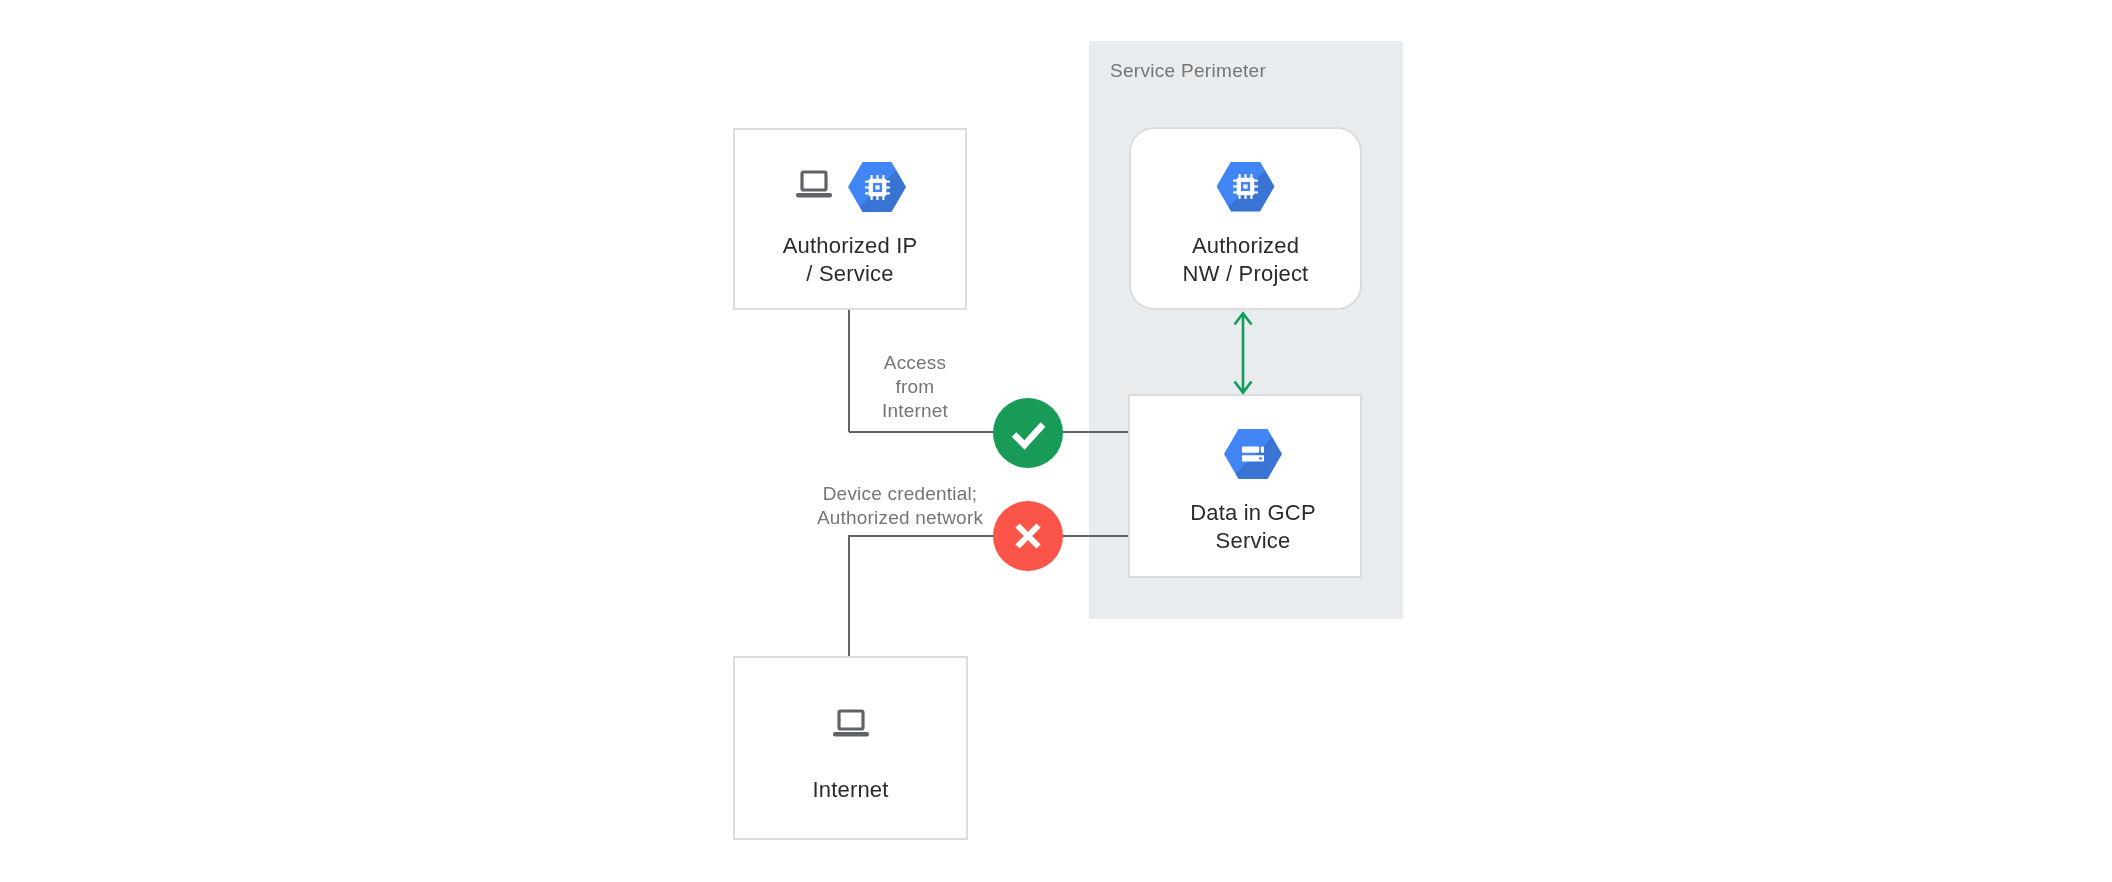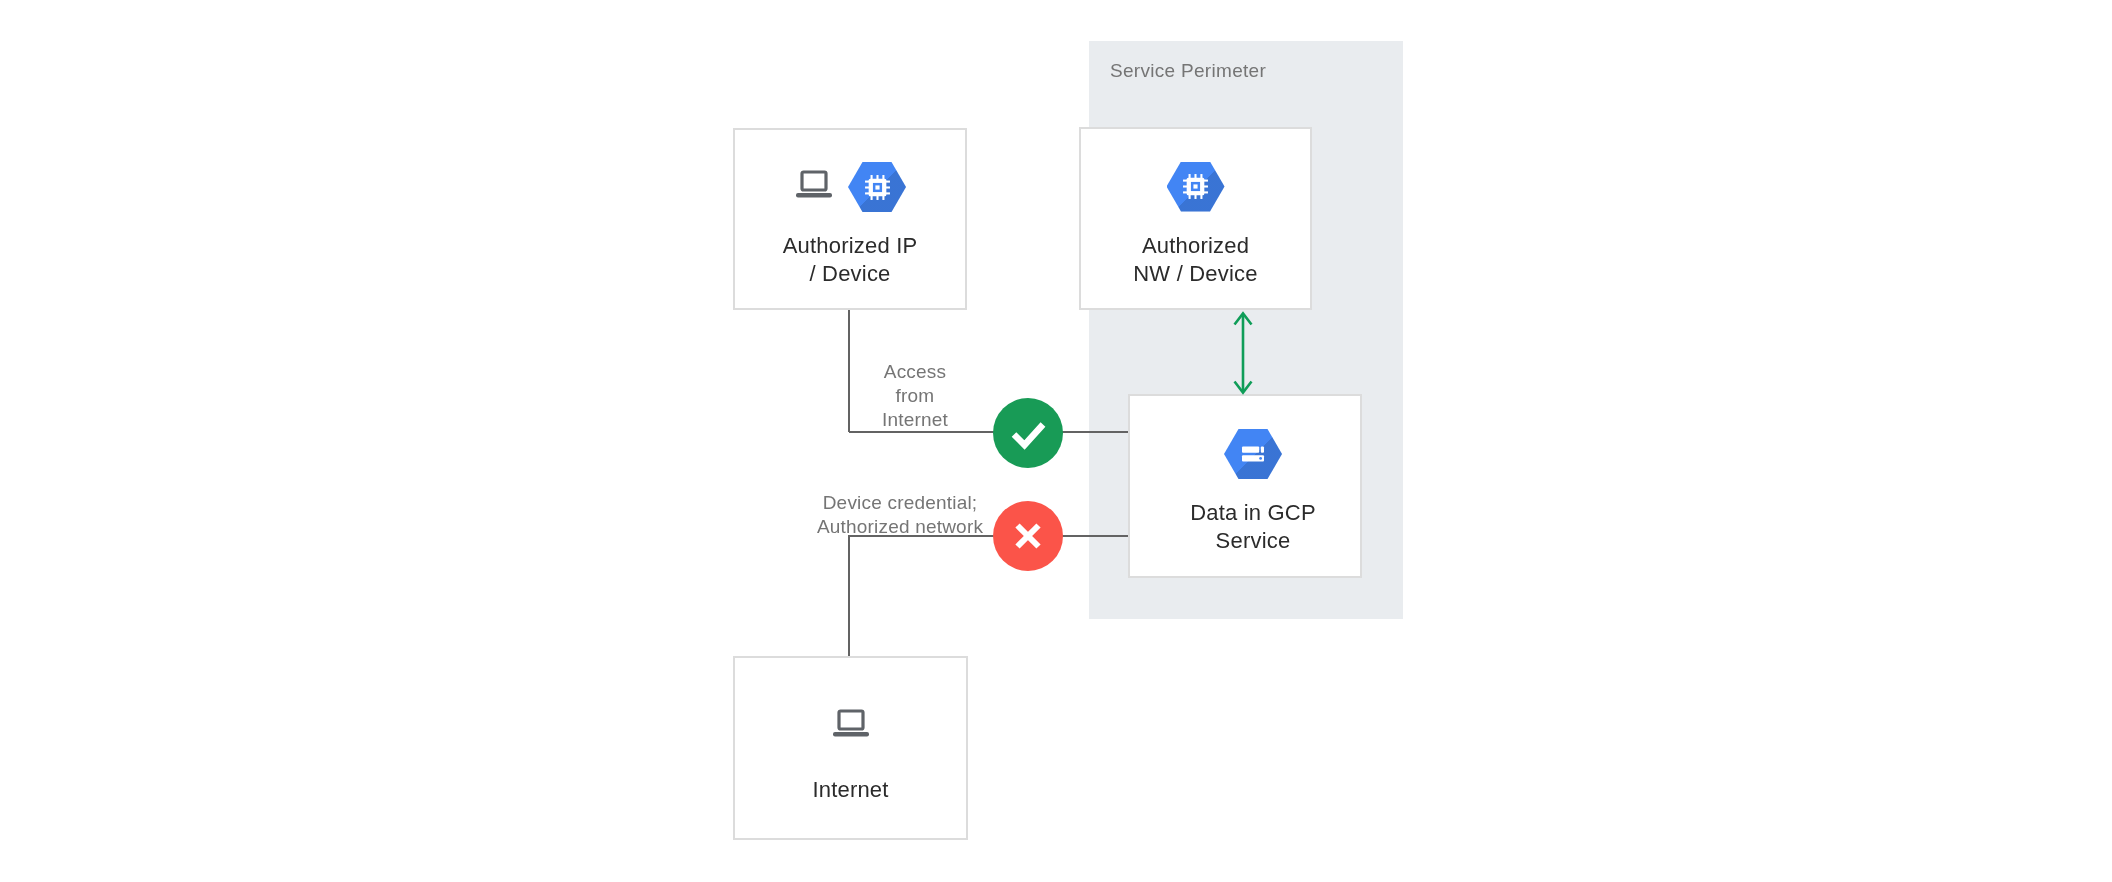--- a/index.html
+++ b/index.html
@@ -9,21 +9,21 @@
 
   
   .perimeter { position:absolute; left:1089px; top:41px; width:314px; height:578px; background:#E9ECEF; }
   .perimeter-label { position:absolute; left:21px; top:19px; font-size:19px; color:#757575; letter-spacing:0.3px; white-space:nowrap; }
 
   
   .node { position:absolute; background:#ffffff; border:2px solid #DCDCDC;
           display:flex; flex-direction:column; align-items:center; justify-content:center;
           gap:20px; padding-top:12px; }
   .node--auth-ip  { left:733px;  top:128px; width:234px; height:182px; }
-  .node--auth-nw  { left:1079px; top:127px; width:233px; height:183px; }
+  .node--auth-nw  { left:1129px; top:127px; width:233px; height:183px;border-radius:25px; }
   .node--data-gcp { left:1128px; top:394px; width:234px; height:184px;padding-left:16px; }
   .node--internet { left:733px;  top:656px; width:235px; height:184px; gap:32px; padding-top:16px; }
   .icon-row { display:flex; align-items:center; gap:14px; }
   .node-label { font-size:22px; line-height:28px; color:#2B2B2B; text-align:center; letter-spacing:0.2px; }
   .node-label span { display:block; }
 
   
   .hex { position:relative; width:58px; height:50px; background:#4285F4;
          clip-path:polygon(25% 0, 75% 0, 100% 50%, 75% 100%, 25% 100%, 0 50%);
          display:flex; align-items:center; justify-content:center; }
@@ -42,21 +42,21 @@
   .badge { position:absolute; width:70px; height:70px; border-radius:50%;
            display:flex; align-items:center; justify-content:center; z-index:5; }
   .badge--check { left:993px; top:398px; background:#189B56; }
   .badge--cross { left:993px; top:501px; background:#FB5449; }
 
   
   .arrow-v { position:absolute; left:1230px; top:310px; z-index:4; }
 
   
   .edge-label { position:absolute; font-size:19px; line-height:24px; color:#757575;
-                text-align:center; letter-spacing:0.2px;margin-top:9px; }
+                text-align:center; letter-spacing:0.2px; }
   .edge-label span { display:block; }
   .edge-label--access { left:845px; top:351px; width:140px; }
   .edge-label--valid  { left:780px; top:482px; width:240px; }
 </style>
 </head>
 <body>
 
 <div class="stage">
 
   <div class="perimeter">
@@ -94,21 +94,21 @@
               <rect x="21" y="17.7" width="4" height="2"></rect>
             <rect x="4.5" y="4.5" width="17" height="17" rx="1.5"></rect>
           </g>
           <rect x="8.6" y="8.6" width="8.8" height="8.8" fill="#4285F4"></rect>
           <rect x="11" y="11" width="4" height="4" fill="#ffffff"></rect>
         </svg>
       </span>
     </div>
     <div class="node-label">
       <span>Authorized IP</span>
-      <span>/ Device</span>
+      <span>/ Service</span>
     </div>
   </div>
 
   <div class="node node--auth-nw">
     <div class="icon-row">
       <span class="hex">
         <span class="hex-shade"></span>
         <svg width="27" height="27" viewBox="0 0 26 26">
           <g fill="#ffffff">
             <rect x="6.3" y="1" width="2" height="4"></rect>
@@ -125,21 +125,21 @@
               <rect x="21" y="17.7" width="4" height="2"></rect>
             <rect x="4.5" y="4.5" width="17" height="17" rx="1.5"></rect>
           </g>
           <rect x="8.6" y="8.6" width="8.8" height="8.8" fill="#4285F4"></rect>
           <rect x="11" y="11" width="4" height="4" fill="#ffffff"></rect>
         </svg>
       </span>
     </div>
     <div class="node-label">
       <span>Authorized</span>
-      <span>NW / Device</span>
+      <span>NW / Project</span>
     </div>
   </div>
 
   <div class="node node--data-gcp">
     <div class="icon-row">
       <span class="hex">
         <span class="hex-shade"></span>
         <svg width="28" height="24" viewBox="0 0 28 24">
           <g fill="#ffffff">
             <rect x="3" y="4.5" width="17.2" height="6.2" rx="1"></rect>

